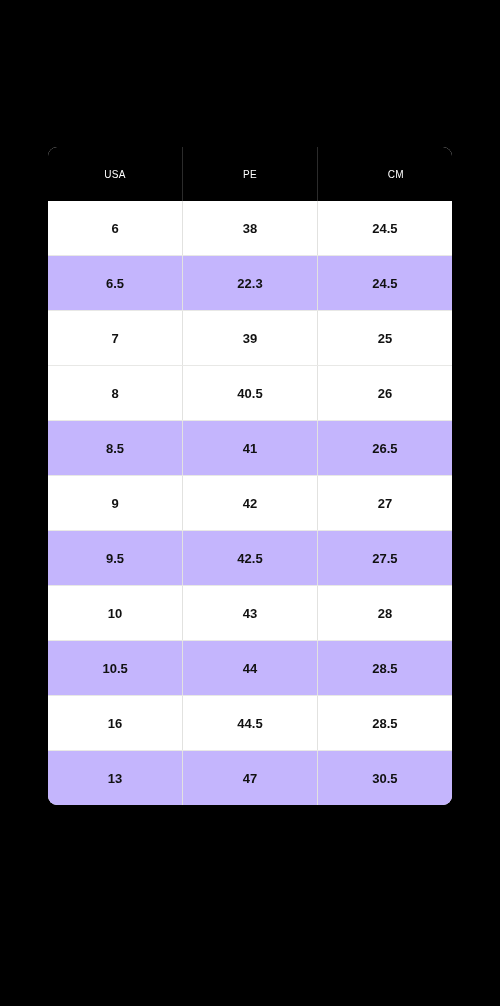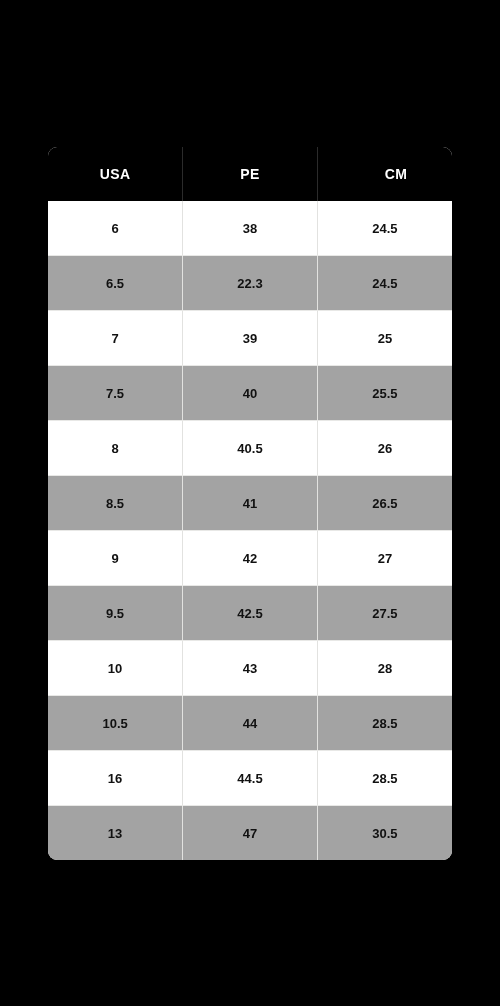--- a/index.html
+++ b/index.html
@@ -34,22 +34,22 @@
     border-spacing: 0;
     table-layout: fixed;
     border-radius: 9px;
     overflow: hidden;
     background: #ffffff;
   }
 
   table.size-chart thead th {
     background: #000000;
     color: #ffffff;
-    font-size: 14px;
-    font-weight: bold;
+    font-size: 10px;
+    font-weight: normal;
     text-align: center;
     height: 54px;
     padding: 0;
     letter-spacing: 0.3px;
     border-right: 1px solid #2b2b2b;
   }
   table.size-chart thead th:last-child {
     border-right: none;
     padding-left: 22px;
   }
@@ -64,21 +64,21 @@
     color: #111111;
     border-right: 1px solid #e2e2e0;
     border-bottom: 1px solid #e8e8e6;
     background: #ffffff;
   }
   table.size-chart tbody td:last-child {
     border-right: none;
   }
 
   table.size-chart tbody tr.alt td {
-    background: #a3a3a3;
+    background: #c4b5fd;
   }
 
   table.size-chart tbody tr:last-child td {
     border-bottom: none;
   }
 </style>
 </head>
 <body>
 
 <div class="page">
@@ -99,25 +99,20 @@
           </tr>
           <tr class="alt">
             <td>6.5</td>
             <td>22.3</td>
             <td>24.5</td>
           </tr>
           <tr>
             <td>7</td>
             <td>39</td>
             <td>25</td>
-          </tr>
-          <tr class="alt">
-            <td>7.5</td>
-            <td>40</td>
-            <td>25.5</td>
           </tr>
           <tr>
             <td>8</td>
             <td>40.5</td>
             <td>26</td>
           </tr>
           <tr class="alt">
             <td>8.5</td>
             <td>41</td>
             <td>26.5</td>

